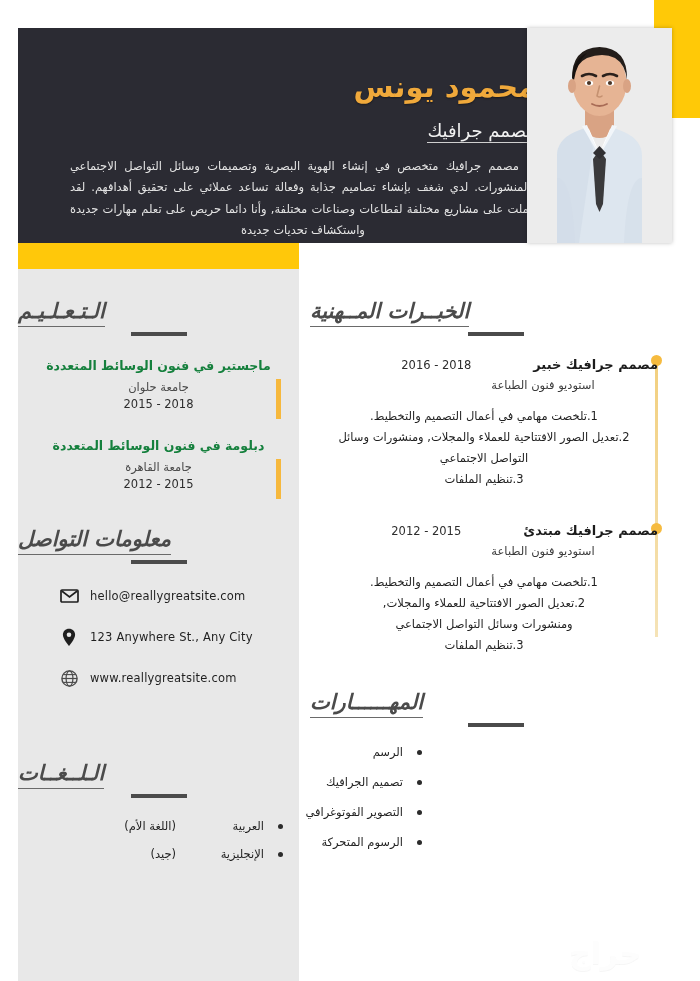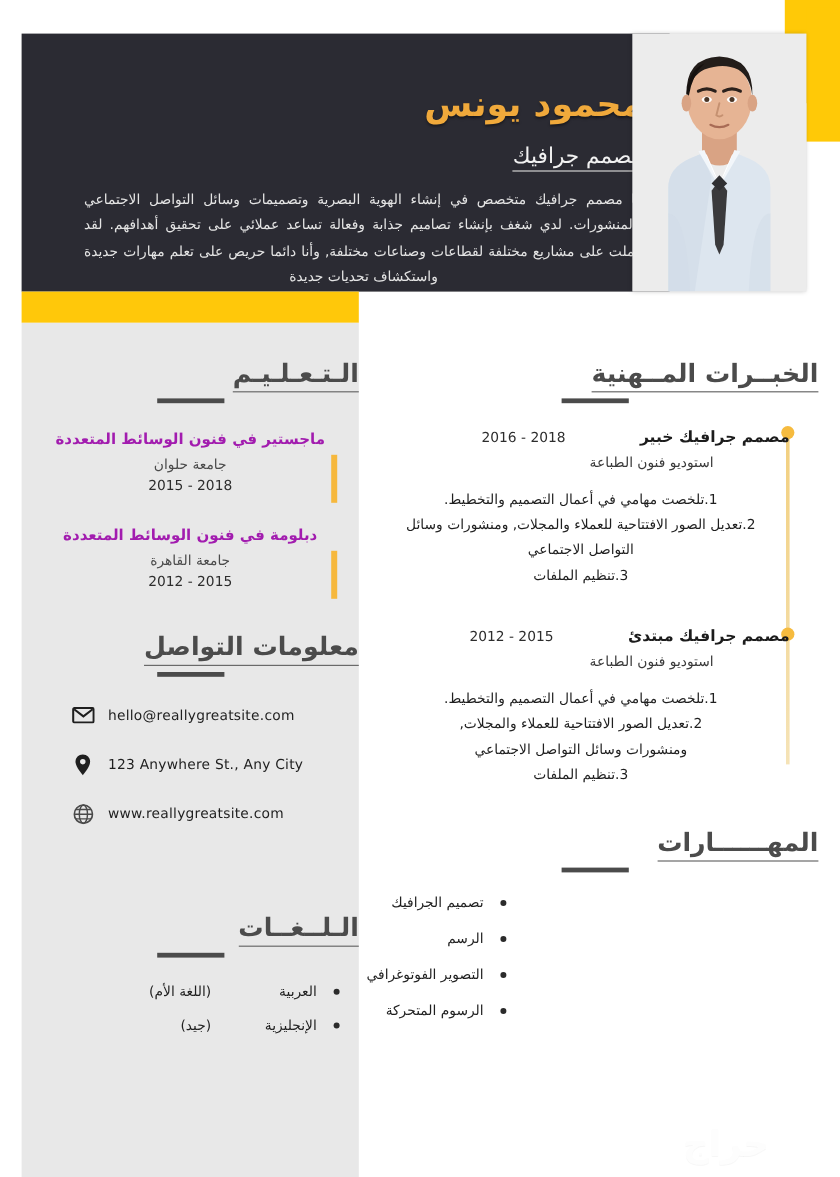--- a/index.html
+++ b/index.html
@@ -60,38 +60,38 @@
   }
   .photo-frame svg{display:block;width:145px;height:215px;}
 
   
   .sidebar{
     position:absolute;left:18px;top:269px;width:281px;height:712px;
     background:#e8e8e8;
   }
 
   
-  .sec-head{direction:rtl;text-align:right;position:relative;}
+  .sec-head{direction:rtl;text-align:left;position:relative;font-style:italic;}
   .sec-head .txt{
     display:inline-block;font-size:21px;font-weight:bold;color:#4b4b4b;
     letter-spacing:1px;border-bottom:1.5px solid #6a6a6a;padding-bottom:3px;
   }
   .sec-head .rule{
     display:block;width:56px;height:4px;background:#4b4b4b;
     margin:5px auto 0 auto;
   }
 
   
   .edu-head{position:absolute;left:0;top:30px;width:281px;}
   .edu-list{position:absolute;left:0;top:88px;width:281px;}
   .edu-item{position:relative;direction:rtl;text-align:center;margin-bottom:26px;padding:0 22px;}
   .edu-item .bar{
     position:absolute;right:18px;top:22px;width:5px;height:40px;background:#f6b83d;
   }
-  .edu-degree{font-size:12.5px;font-weight:bold;color:#a21caf;line-height:1.5;}
+  .edu-degree{font-size:12.5px;font-weight:bold;color:#15803d;line-height:1.5;}
   .edu-school{font-size:11.5px;color:#4a4a4a;margin-top:4px;}
   .edu-years{font-size:11.5px;color:#2d2d2d;margin-top:3px;direction:ltr;}
 
   
   .contact-head{position:absolute;left:0;top:258px;width:281px;}
   .contact-list{position:absolute;left:40px;top:316px;width:230px;}
   .c-row{display:flex;align-items:center;margin-bottom:19px;}
   .c-ico{width:22px;height:22px;flex:0 0 22px;margin-right:10px;display:flex;align-items:center;justify-content:center;}
   .c-ico svg{display:block;}
   .c-txt{font-size:11.5px;color:#1f1f1f;letter-spacing:.2px;}
@@ -325,25 +325,25 @@
   </div>
 
   <div class="sec-head skills-head">
     <span class="txt">المهــــــارات</span>
     <span class="rule"></span>
   </div>
 
   <div class="skills-list">
     <div class="sk-row">
       <span class="sk-dot"></span>
-      <span class="sk-name">تصميم الجرافيك</span>
+      <span class="sk-name">الرسم</span>
     </div>
     <div class="sk-row">
       <span class="sk-dot"></span>
-      <span class="sk-name">الرسم</span>
+      <span class="sk-name">تصميم الجرافيك</span>
     </div>
     <div class="sk-row">
       <span class="sk-dot"></span>
       <span class="sk-name">التصوير الفوتوغرافي</span>
     </div>
     <div class="sk-row">
       <span class="sk-dot"></span>
       <span class="sk-name">الرسوم المتحركة</span>
     </div>
   </div>

